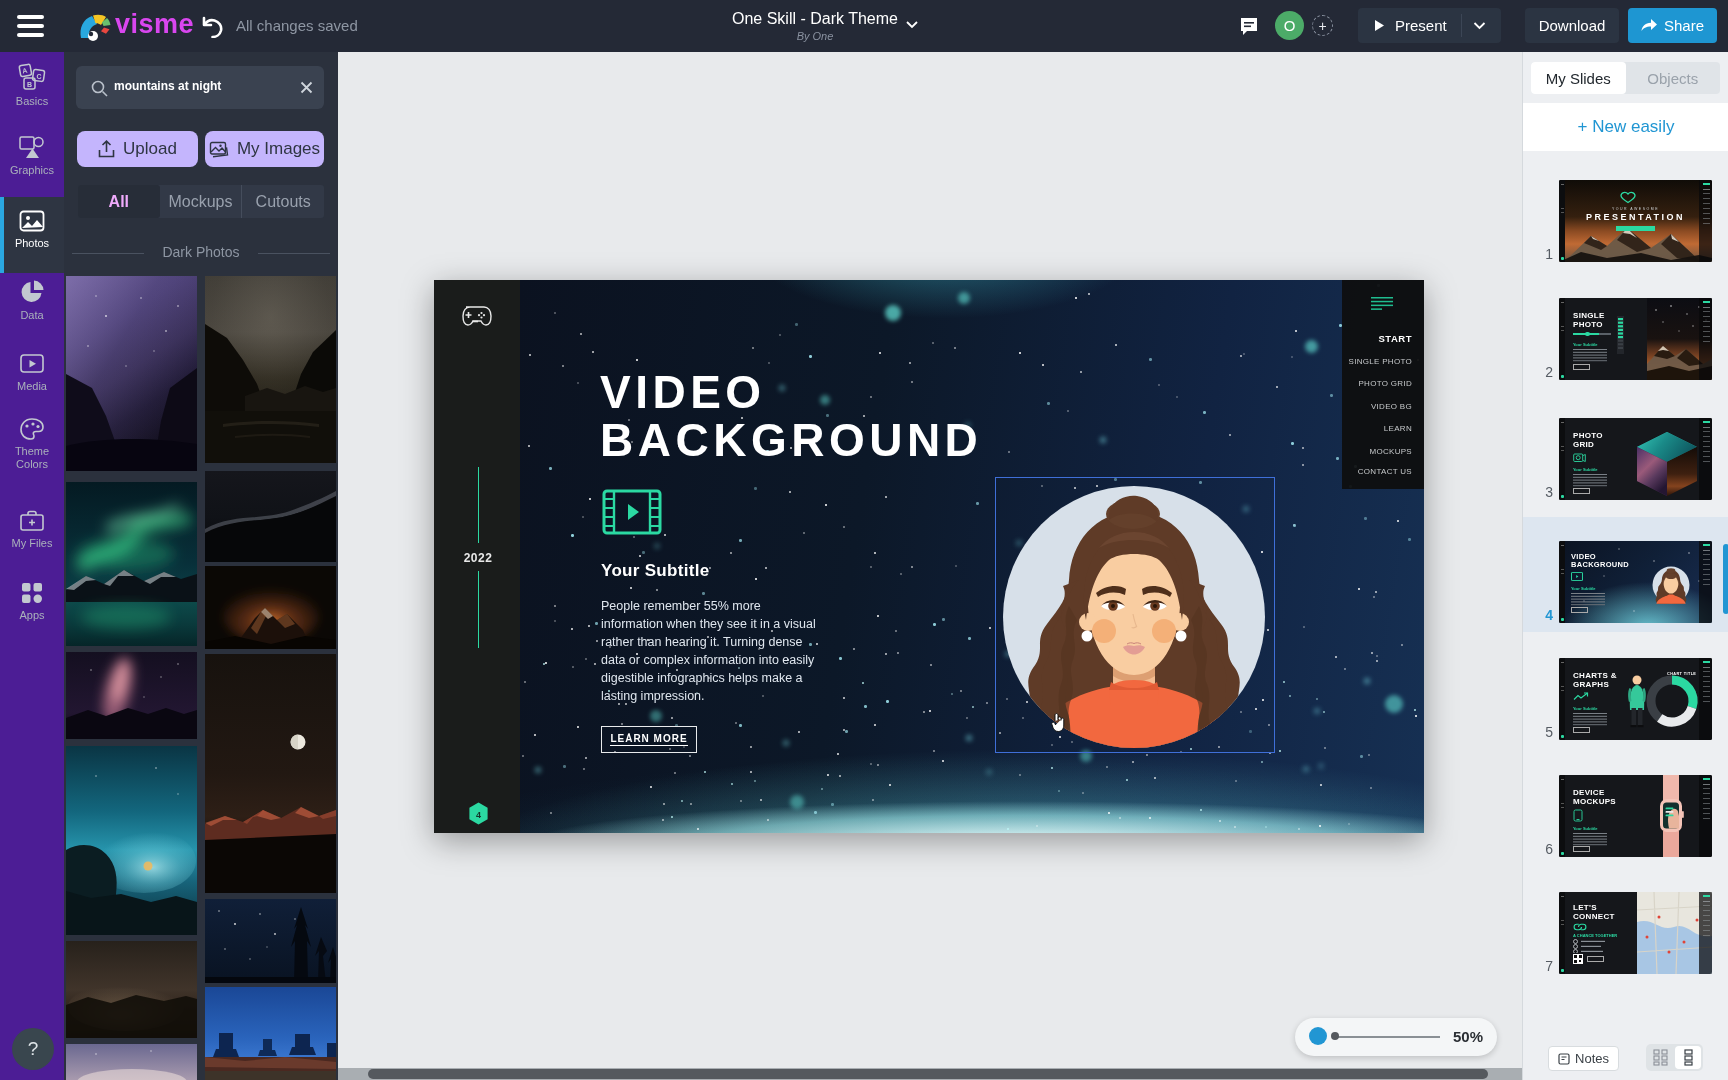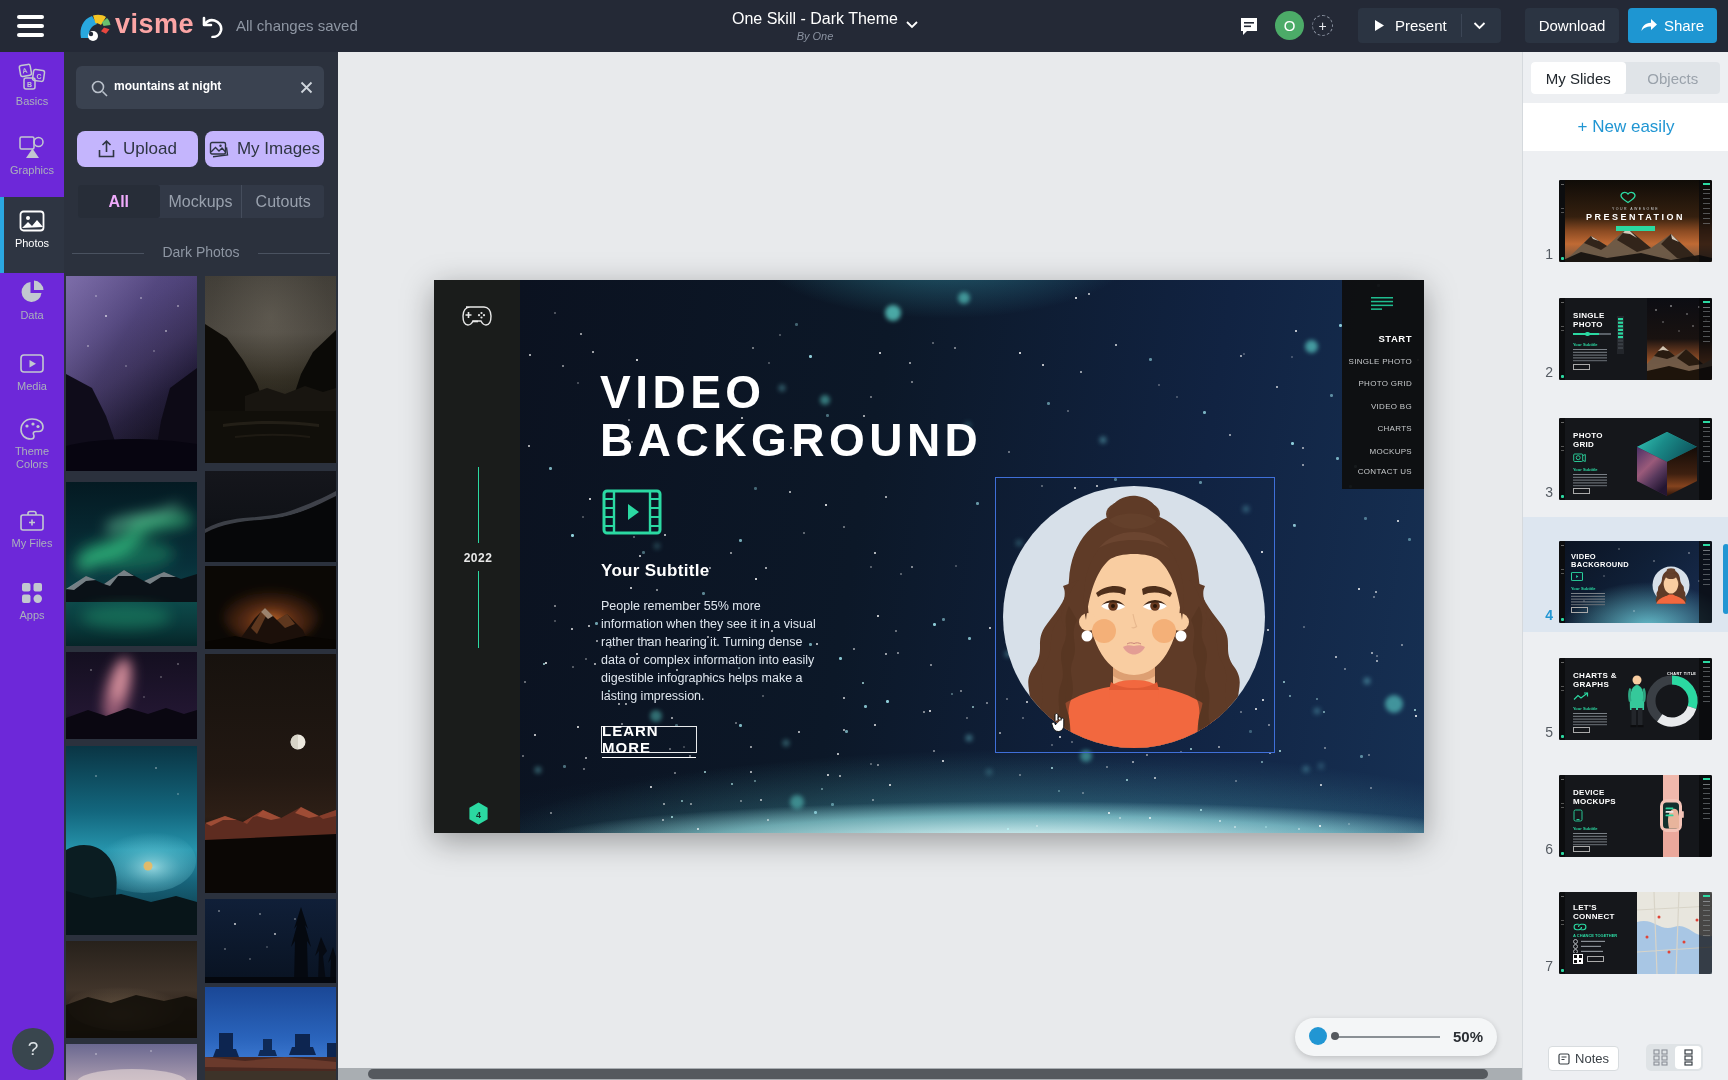--- a/index.html
+++ b/index.html
@@ -3,30 +3,30 @@
 <meta charset="utf-8">
 <style>
   * { margin:0; padding:0; box-sizing:border-box; }
   html,body { width:1728px; height:1080px; overflow:hidden; background:#e8eaec;
     font-family:"Liberation Sans", sans-serif; }
 
   
   #topbar { position:absolute; left:0; top:0; width:1728px; height:52px; background:#242936; z-index:50; }
   #hamb { position:absolute; left:17px; top:15px; width:27px; height:22px; }
   #hamb div { height:3.6px; background:#fff; border-radius:2px; margin-bottom:5.4px; }
-  #logotxt { position:absolute; left:115px; top:9px; color:#fca5a5; font-size:27px; font-weight:bold; letter-spacing:0.5px; }
+  #logotxt { position:absolute; left:115px; top:9px; color:#d946ef; font-size:27px; font-weight:bold; letter-spacing:0.5px; }
   #allsaved { position:absolute; left:236px; top:17px; color:#8e96a3; font-size:15px; }
   #doctitle { position:absolute; left:640px; top:10px; width:350px; text-align:center; color:#fff; font-size:16px; }
   #docby { position:absolute; left:640px; top:30px; width:350px; text-align:center; color:#8a92a0; font-size:11px; font-style:italic; }
   .tbtn { position:absolute; top:8px; height:35px; border-radius:4px; background:#2b3442; color:#fff; font-size:15px;
      display:flex; align-items:center; justify-content:center; }
   #sharebtn { background:#1e96d2; }
 
   
-  #sidebar { position:absolute; left:0; top:52px; width:64px; height:1028px; background:#6d28d9; z-index:40; }
+  #sidebar { position:absolute; left:0; top:52px; width:64px; height:1028px; background:#4c1d95; z-index:40; }
   .sbitem { position:absolute; left:0; width:64px; height:70px; text-align:center; color:#aab1bb; font-size:11px; }
   .sbitem svg { display:block; margin:0 auto 4px auto; }
   .sbactive { background:#2e3542; }
   #sbbar { position:absolute; left:0; top:145px; width:4px; height:76px; background:#2aa7e0; z-index:5; }
   #helpc { position:absolute; left:12px; top:976px; width:42px; height:42px; border-radius:50%; background:#39464e;
      color:#dfe5e8; font-size:19px; display:flex; align-items:center; justify-content:center; }
 
   
   #panel { position:absolute; left:64px; top:52px; width:274px; height:1028px; background:#2b313d; z-index:30; overflow:hidden; }
   #searchbox { position:absolute; left:12px; top:14px; width:248px; height:43px; background:#3a4250; border-radius:6px; }
@@ -65,21 +65,21 @@
   .st1 { width:1.6px; height:1.6px; }
   .st2 { width:2.5px; height:2.5px; filter:blur(0.5px); }
   .st3 { width:6px; height:6px; filter:blur(2.5px); }
   .bok { position:absolute; border-radius:50%; background:#5fd8cf; filter:blur(2.2px); }
 
   #sltitle { position:absolute; left:166px; top:88px; color:#fff; font-size:46px; font-weight:bold;
      letter-spacing:4.5px; line-height:48px; }
   #slsub { position:absolute; left:167px; top:281px; color:#fff; font-size:17px; font-weight:bold; letter-spacing:0.3px; }
   #slpara { position:absolute; left:167px; top:317px; width:216px; color:#dfe6ee; font-size:12.5px; line-height:18px; }
   #slbtn { position:absolute; left:167px; top:446px; width:96px; height:27px; border:1px solid #e8eaec;
-     color:#fff; font-size:15px; font-weight:bold; letter-spacing:1px; display:flex; align-items:center; justify-content:center; }
+     color:#fff; font-size:10px; font-weight:bold; letter-spacing:1px; display:flex; align-items:center; justify-content:center; }
   #slbtn span { border-bottom:1px solid #fff; padding-bottom:1px; }
   .greenline { position:absolute; left:43.5px; width:1.5px; background:#2bd9a2; }
   #yr { position:absolute; left:0; top:271px; width:88px; text-align:center; color:#e8e8e8; font-size:12px;
      font-weight:bold; letter-spacing:0.5px; }
   #hexwrap { position:absolute; left:34px; top:522px; }
 
   
   #selbox { position:absolute; left:561px; top:197px; width:280px; height:276px; border:1.5px solid #3f6fd8; }
   #portrait { position:absolute; left:565px; top:206px; }
   #handcur { position:absolute; left:617px; top:432px; z-index:5; }
@@ -180,21 +180,21 @@
       <svg width="22" height="14" viewBox="0 0 22 14" style="position:absolute;right:31px;top:17px;">
         <rect x="0" y="0" width="22" height="1.5" fill="#1fbd8f"></rect>
         <rect x="0" y="3.8" width="22" height="1.5" fill="#1fbd8f"></rect>
         <rect x="0" y="7.6" width="22" height="1.5" fill="#1fbd8f"></rect>
         <rect x="0" y="11.4" width="11" height="1.5" fill="#1fbd8f"></rect>
       </svg>
       <div class="mitem" style="top:53px; color:#fff; font-weight:bold; font-size:9.5px; letter-spacing:0.5px;">START</div>
       <div class="mitem" style="top:77px;">SINGLE PHOTO</div>
       <div class="mitem" style="top:99px;">PHOTO GRID</div>
       <div class="mitem" style="top:122px;">VIDEO BG</div>
-      <div class="mitem" style="top:144px;">CHARTS</div>
+      <div class="mitem" style="top:144px;">LEARN</div>
       <div class="mitem" style="top:167px;">MOCKUPS</div>
       <div class="mitem" style="top:187px;">CONTACT US</div>
     </div>
     <div id="selbox"></div>
     <svg id="portrait" width="272" height="268" viewBox="0 0 272 268">
       <circle cx="135" cy="131" r="131" fill="#d7e0e9"></circle>
       <clipPath id="circlip">
           <circle cx="135" cy="131" r="131"></circle>
         </clipPath>
       <g clip-path="url(#circlip)">

